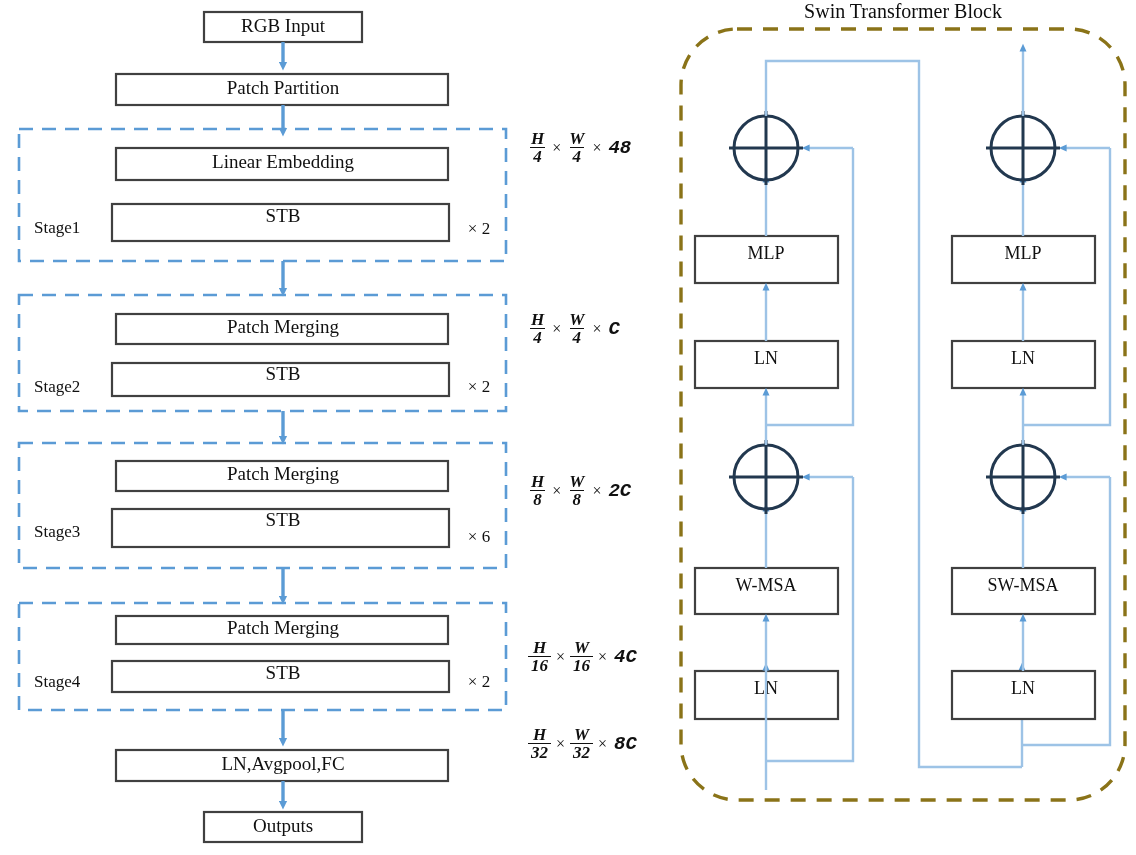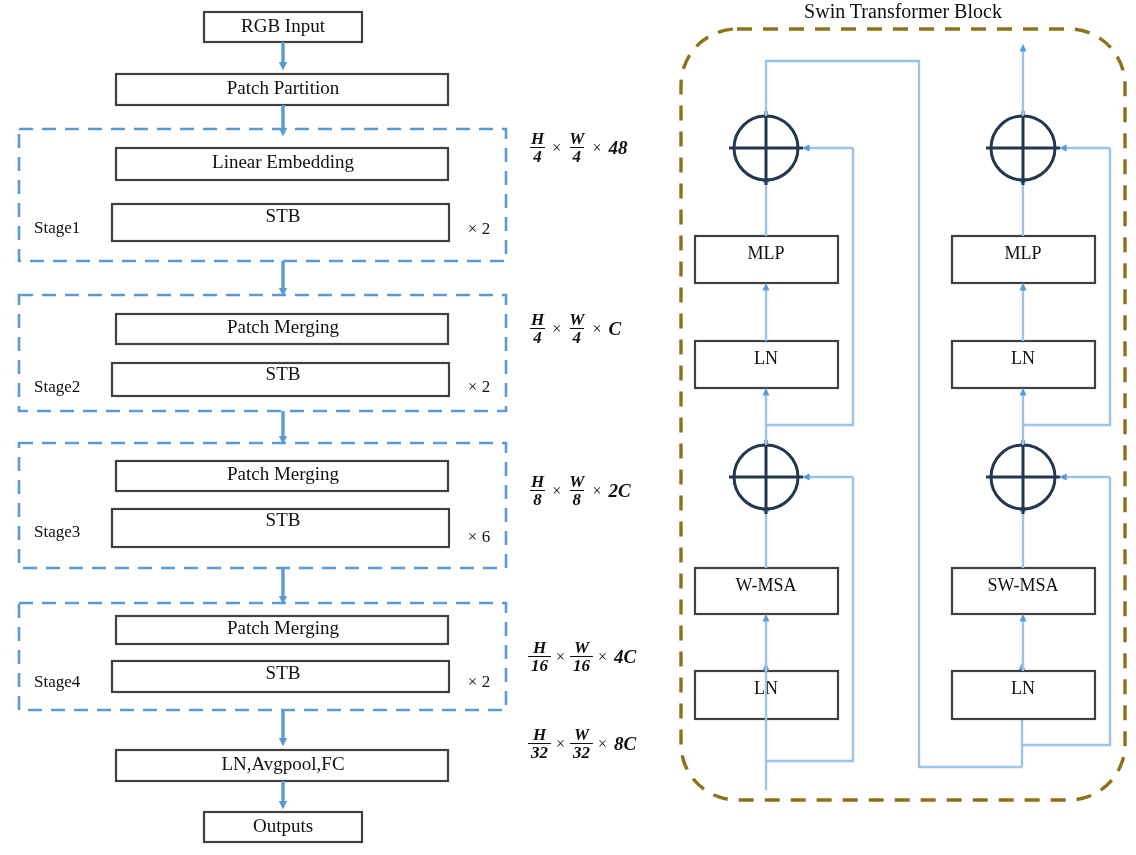--- a/index.html
+++ b/index.html
@@ -53,21 +53,21 @@
     display:flex;align-items:center;white-space:nowrap;
     font-style:italic;font-weight:bold;
   }
   .frac{
     display:inline-flex;flex-direction:column;align-items:center;
     vertical-align:middle;line-height:1.02;margin:0 1px;
   }
   .frac .num{padding:0 3px;font-size:17px;}
   .frac .den{padding:0 3px;font-size:17px;border-top:1.6px solid #101010;}
   .times{margin:0 4px;font-style:normal;font-weight:normal;font-size:16px;}
-  .term{margin-left:3px;}
+  .term{margin-left:3px;font-family:Liberation Mono, monospace;}
 </style>
 </head>
 <body>
 
 <div id="stage">
 
   <svg viewBox="0 0 1136 855">
     <defs>
       <marker id="fatHead" markerWidth="10" markerHeight="9" refX="4.6" refY="4.5" orient="auto" markerUnits="userSpaceOnUse">
         <path d="M0.6,0.4 L9.2,4.5 L0.6,8.6 Z" fill="#5b9bd5"></path>

